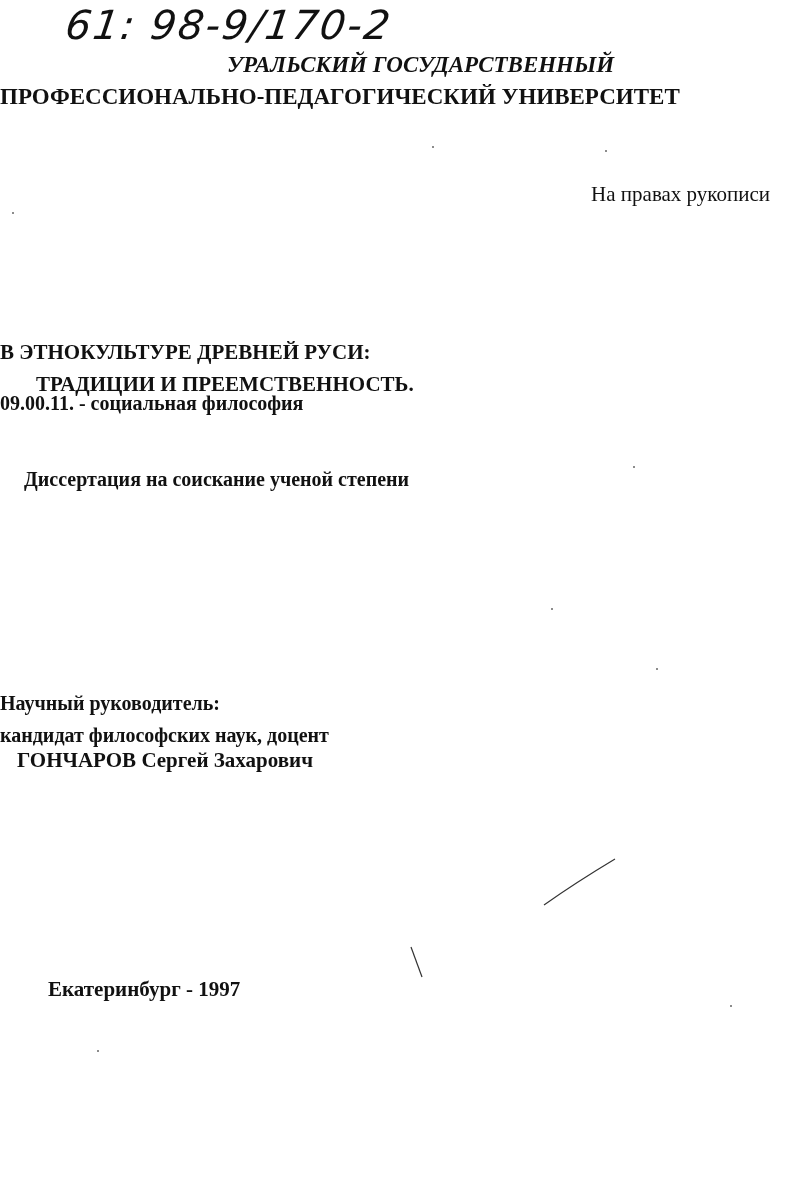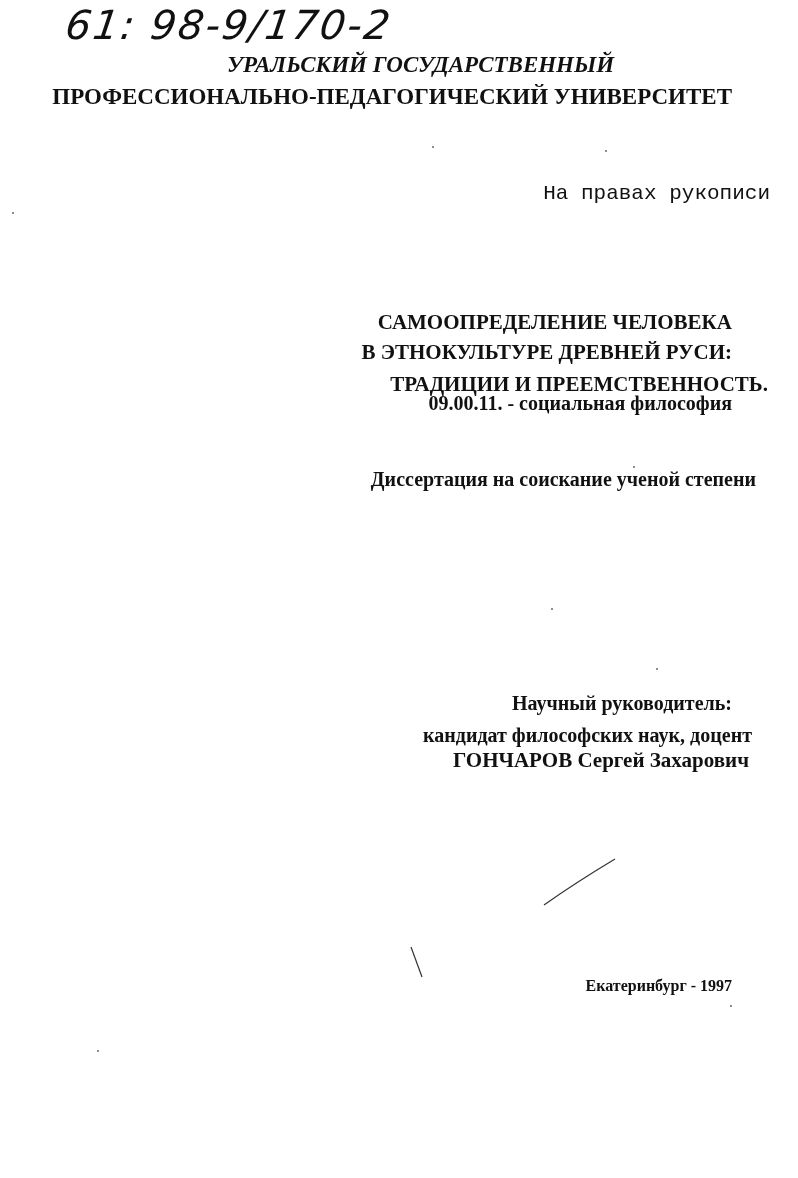--- a/index.html
+++ b/index.html
@@ -5,52 +5,51 @@
     html, body { margin: 0; padding: 0; background: #ffffff; }
     body { width: 798px; height: 1178px; position: relative; overflow: hidden; color: #111; }
     .page { position: absolute; left: 0; top: 0; width: 798px; height: 1178px; background: #fff; }
     .hand {
       position: absolute; left: 66px; top: 2px;
       font-family: "DejaVu Sans", sans-serif; font-style: italic;
       font-size: 40px; letter-spacing: 2px; color: #111; font-weight: normal;
       transform: skewX(-8deg);
     }
     .serif { font-family: "Liberation Serif", serif; font-weight: bold; color: #111; }
-    .line { position: absolute; left: 0; width: 732px; text-align: right; white-space: nowrap; }
+    .line { position: absolute; left: 0; width: 732px; text-align: left; white-space: nowrap; }
     .uni1 { top: 52px; font-size: 23px; left: 227px; width: 400px; text-align: left; font-style: italic; }
     .uni2 { top: 84px; font-size: 23px; }
-    .rights { position: absolute; top: 182px; right: 28px; font-family: Liberation Mono, monospace; font-size: 21px; color: #111; }
+    .rights { position: absolute; top: 182px; right: 28px; font-family: Liberation Serif, serif; font-size: 21px; color: #111; }
     .author { top: 246px; font-size: 20px; left: 0; }
     .t { font-size: 21px; }
     .t1 { top: 310px; }
     .t2 { top: 340px; }
     .t3 { top: 372px; padding-left: 36px; }
     .t4 { top: 392px; font-size: 20px; }
     .d1 { top: 468px; font-size: 20px; margin-left: 24px; }
     .d2 { top: 500px; font-size: 20px; }
     .s1 { top: 692px; font-size: 20px; }
-    .s2 { top: 724px; font-size: 20px; margin-left: 20px; }
+    .s2 { top: 724px; font-size: 20px; }
     .s3 { top: 748px; font-size: 21px; margin-left: 17px; }
-    .city { top: 977px; font-size: 16px; }
+    .city { top: 977px; font-size: 21px; margin-left: 48px; }
     .speck { position: absolute; width: 2px; height: 2px; background: #666; border-radius: 1px; }
   </style>
 </head>
 <body>
 
 <div class="page">
 
   <div class="hand">61: 98-9/170-2</div>
 
   <div class="line serif uni1">УРАЛЬСКИЙ  ГОСУДАРСТВЕННЫЙ</div>
   <div class="line serif uni2">ПРОФЕССИОНАЛЬНО-ПЕДАГОГИЧЕСКИЙ УНИВЕРСИТЕТ</div>
 
   <div class="rights">На правах рукописи</div>
 
 
-  <div class="line serif t t1">САМООПРЕДЕЛЕНИЕ ЧЕЛОВЕКА</div>
   <div class="line serif t t2">В ЭТНОКУЛЬТУРЕ ДРЕВНЕЙ  РУСИ:</div>
   <div class="line serif t t3">ТРАДИЦИИ  И  ПРЕЕМСТВЕННОСТЬ.</div>
   <div class="line serif t4">09.00.11. - социальная философия</div>
 
   <div class="line serif d1">Диссертация на соискание ученой степени</div>
 
   <div class="line serif s1">Научный руководитель:</div>
   <div class="line serif s2">кандидат философских наук, доцент</div>
   <div class="line serif s3">ГОНЧАРОВ Сергей Захарович</div>
 

